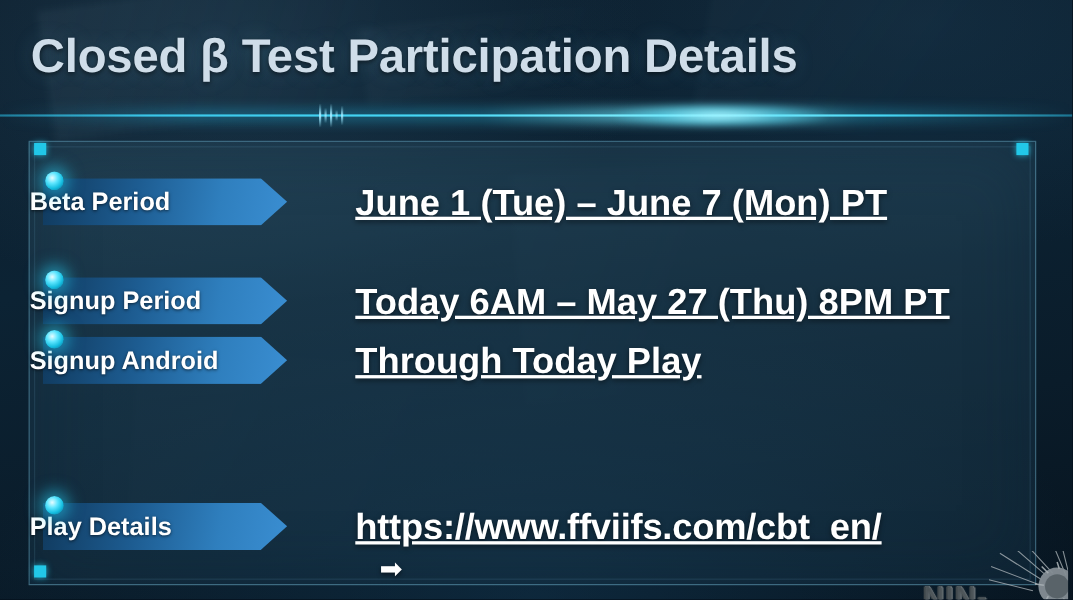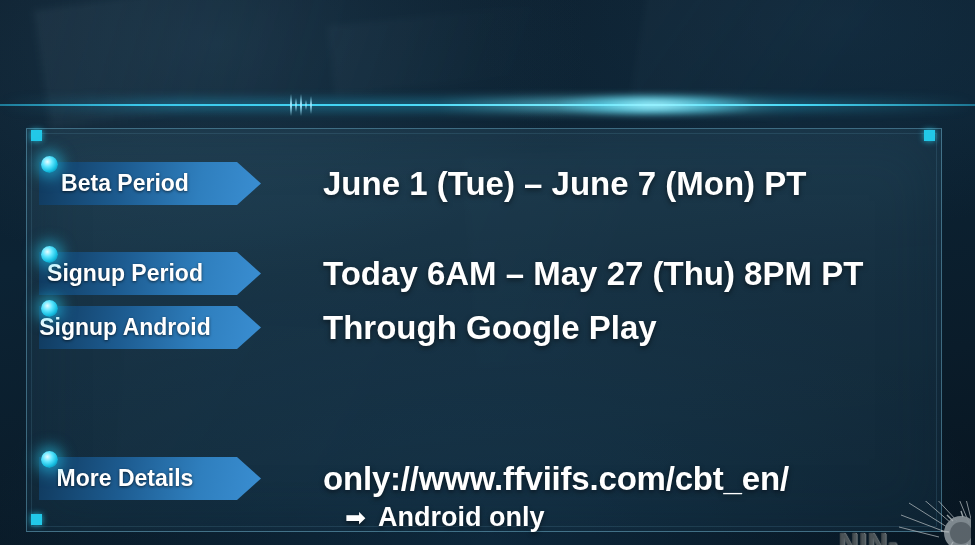--- a/index.html
+++ b/index.html
@@ -155,21 +155,21 @@
     clip-path: polygon(0 0, 198px 0, 222px 50%, 198px 100%, 0 100%);
     box-shadow: 0 2px 6px rgba(0,0,0,0.35);
   }
   .tag-label {
     position: absolute;
     left: 0;
     top: 0;
     width: 196px;
     height: 43px;
     line-height: 43px;
-    text-align: center;
+    text-align: left;
     font-size: 23px;
     font-weight: bold;
     color: #ffffff;
     text-shadow: 0 1px 3px rgba(0,0,0,0.65);
     white-space: nowrap;
     pointer-events: none;
   }
   .dot {
     position: absolute;
     left: 14px;
@@ -186,20 +186,21 @@
     position: absolute;
     left: 296px;
     top: 0;
     height: 43px;
     line-height: 43px;
     font-size: 33px;
     font-weight: bold;
     color: #ffffff;
     text-shadow: 0 2px 5px rgba(0,0,0,0.5);
     white-space: nowrap;
+    text-decoration: underline;
   }
   .value.url {
     font-size: 33px;
     letter-spacing: -0.2px;
   }
 
   
   .bullets {
     position: absolute;
     left: 318px;
@@ -264,20 +265,21 @@
 <body>
 
 <div id="slide">
 
   <div class="bg-streak s1"></div>
   <div class="bg-streak s2"></div>
   <div class="bg-streak s3"></div>
   <div class="bg-streak s4"></div>
   <div class="bg-streak s5"></div>
 
+  <div class="title">Closed β Test Participation Details</div>
 
   <div class="beam-wrap">
     <div class="beam-glow"></div>
     <div class="beam-core"></div>
     <div class="beam-hot"></div>
     <div class="beam-spike sp1"></div>
     <div class="beam-spike sp2"></div>
     <div class="beam-spike sp3"></div>
     <div class="beam-spike sp4"></div>
     <div class="beam-spike sp5"></div>
@@ -300,39 +302,38 @@
       <div class="tag"></div>
       <div class="tag-label">Signup Period</div>
       <div class="dot"></div>
       <div class="value">Today 6AM – May 27 (Thu) 8PM PT</div>
     </div>
 
     <div class="row r2">
       <div class="tag"></div>
       <div class="tag-label">Signup Android</div>
       <div class="dot"></div>
-      <div class="value">Through Google Play</div>
+      <div class="value">Through Today Play</div>
     </div>
 
     <div class="bullets">
       <div class="bullet">
         <span class="bullet-arrow">➡</span>
-        <span class="bullet-text">Android only</span>
       </div>
       <div class="bullet">
 
         <span class="bullet-text">US/Canada only</span>
       </div>
     </div>
 
     <div class="row r3">
       <div class="tag"></div>
-      <div class="tag-label">More Details</div>
+      <div class="tag-label">Play Details</div>
       <div class="dot"></div>
-      <div class="value url">only://www.ffviifs.com/cbt_en/</div>
+      <div class="value url">https://www.ffviifs.com/cbt_en/</div>
     </div>
   </div>
 
   <div class="watermark">
     <svg class="wm-burst" viewBox="0 0 90 62">
       <g stroke="#aeb6ba" stroke-width="1" fill="none" opacity="0.9">
         <path d="M10 10 L48 34 M22 4 L52 30 M2 22 L44 38 M34 2 L58 28 M0 34 L40 44"></path>
         <path d="M60 6 L70 30 M74 10 L76 32 M84 16 L82 34 M66 2 L72 26"></path>
       </g>
       <g fill="#9ba4a9" opacity="0.95">

